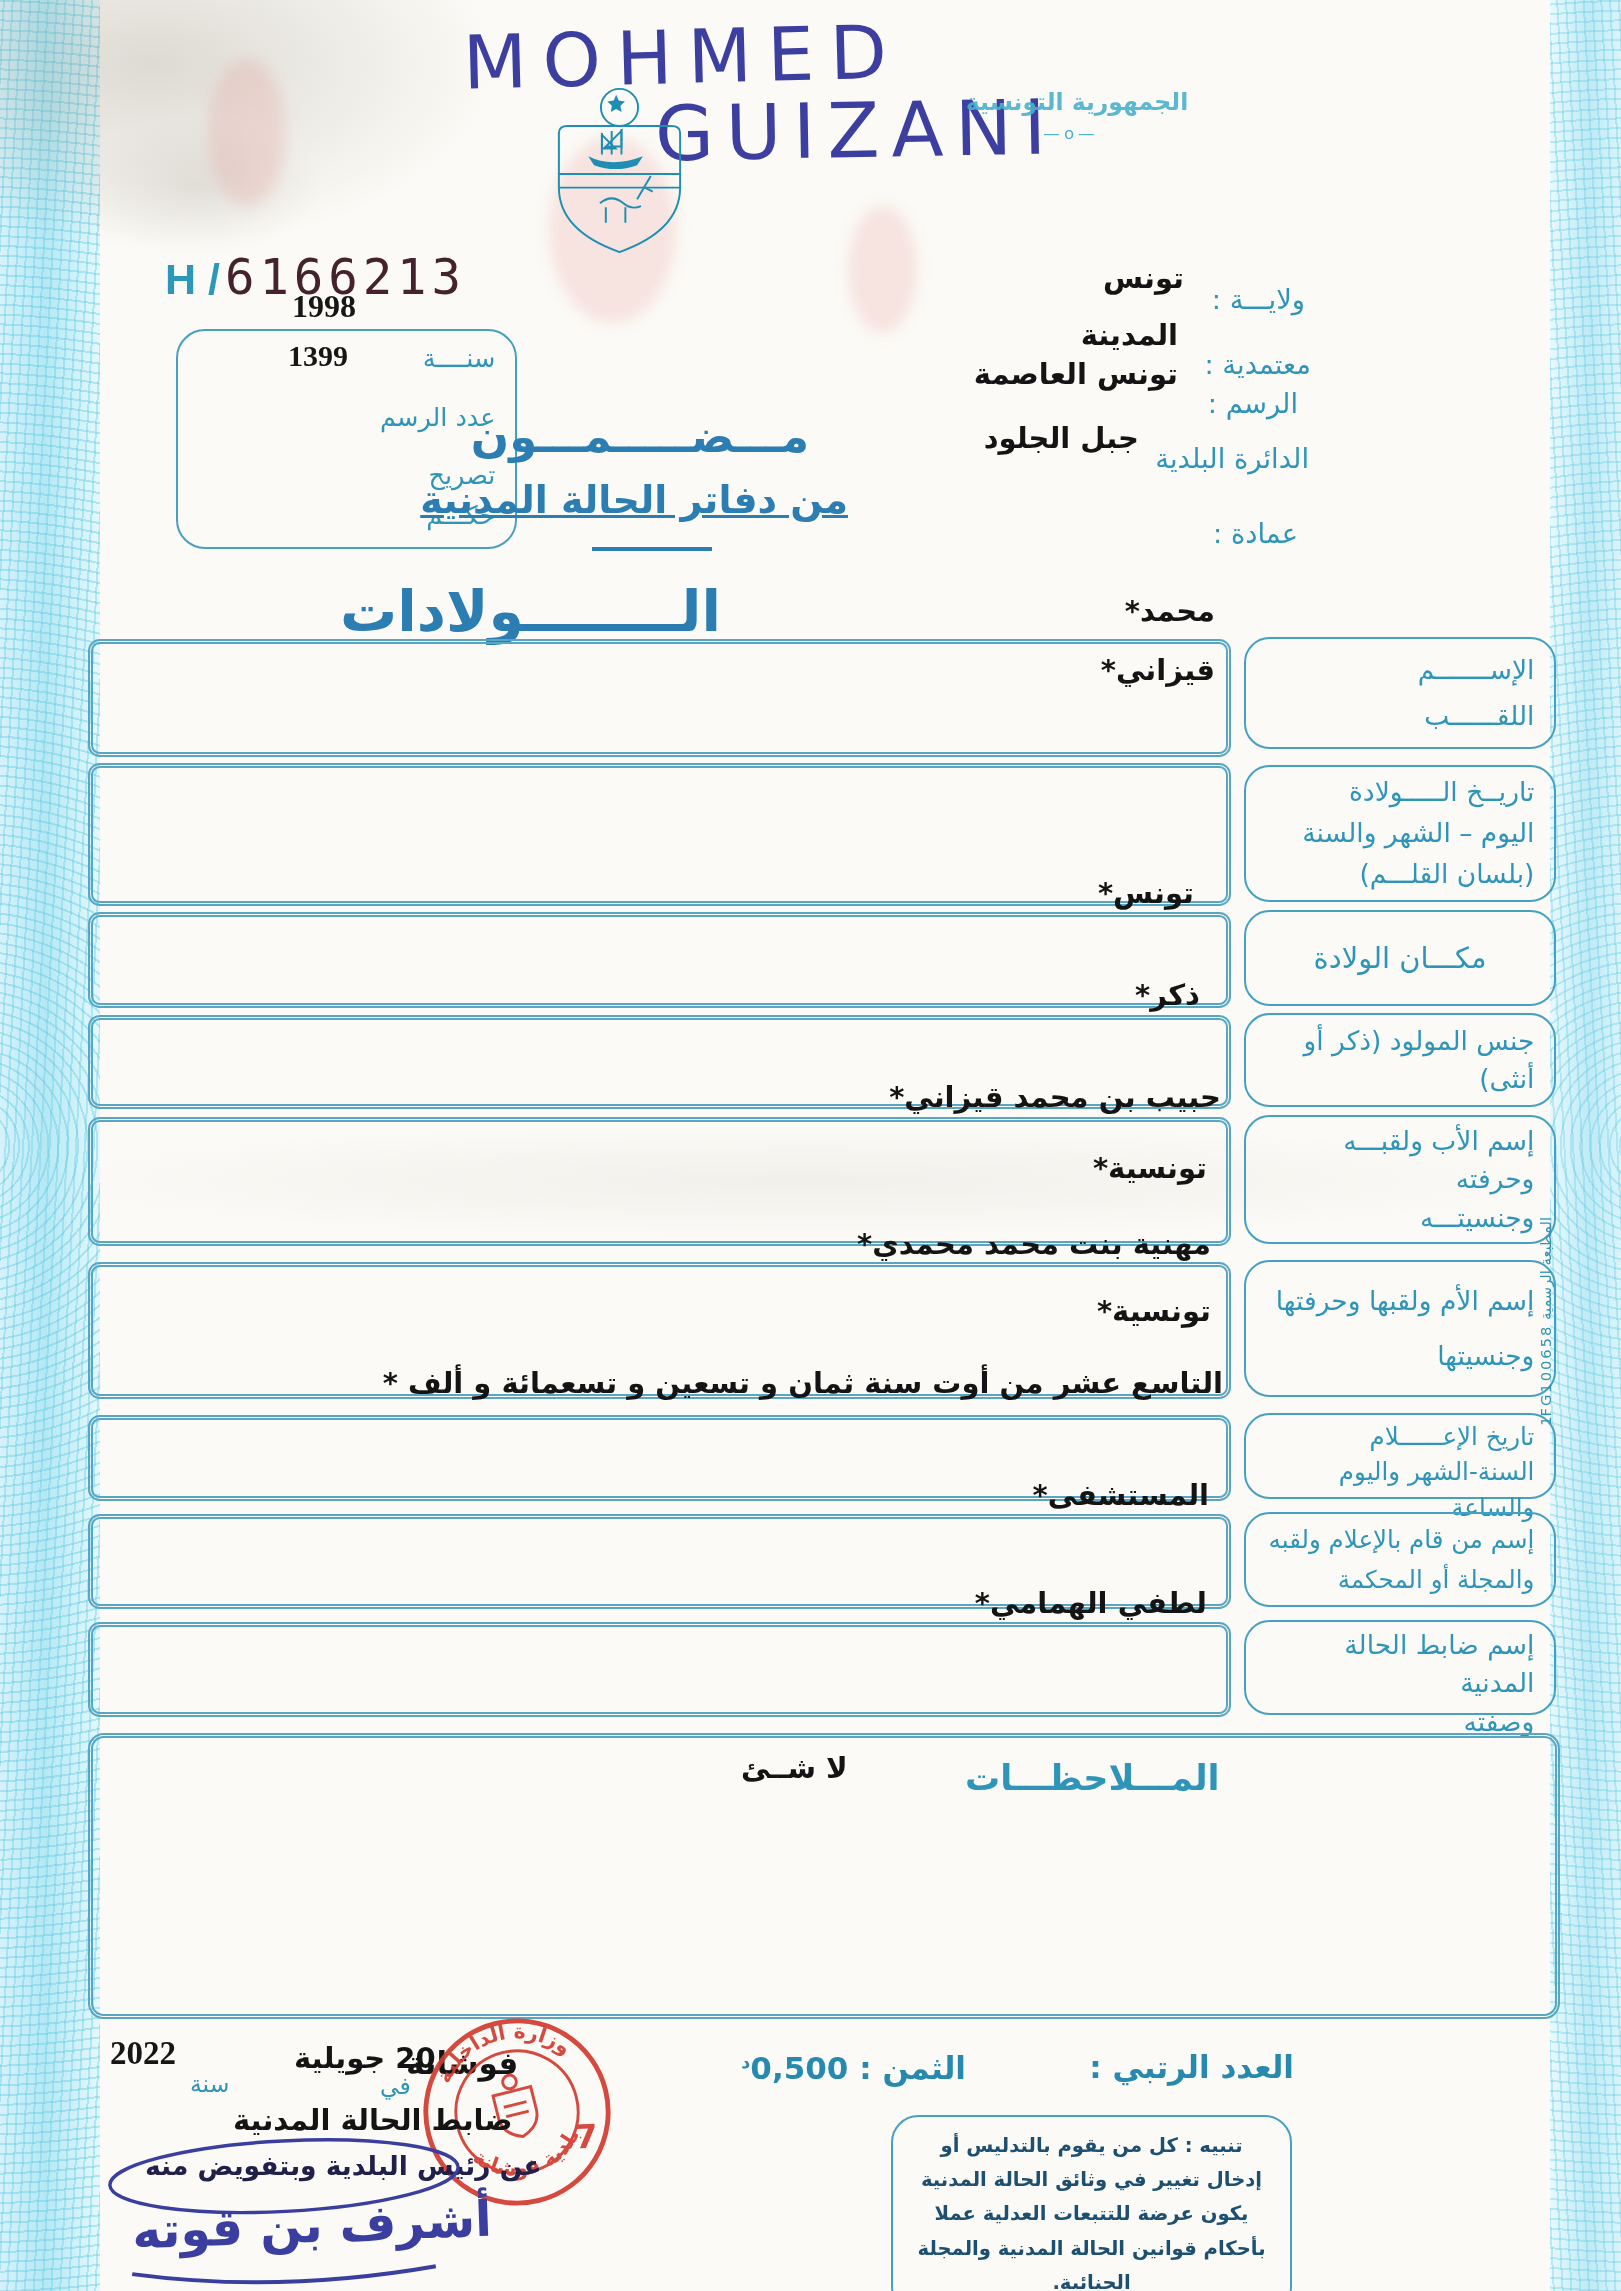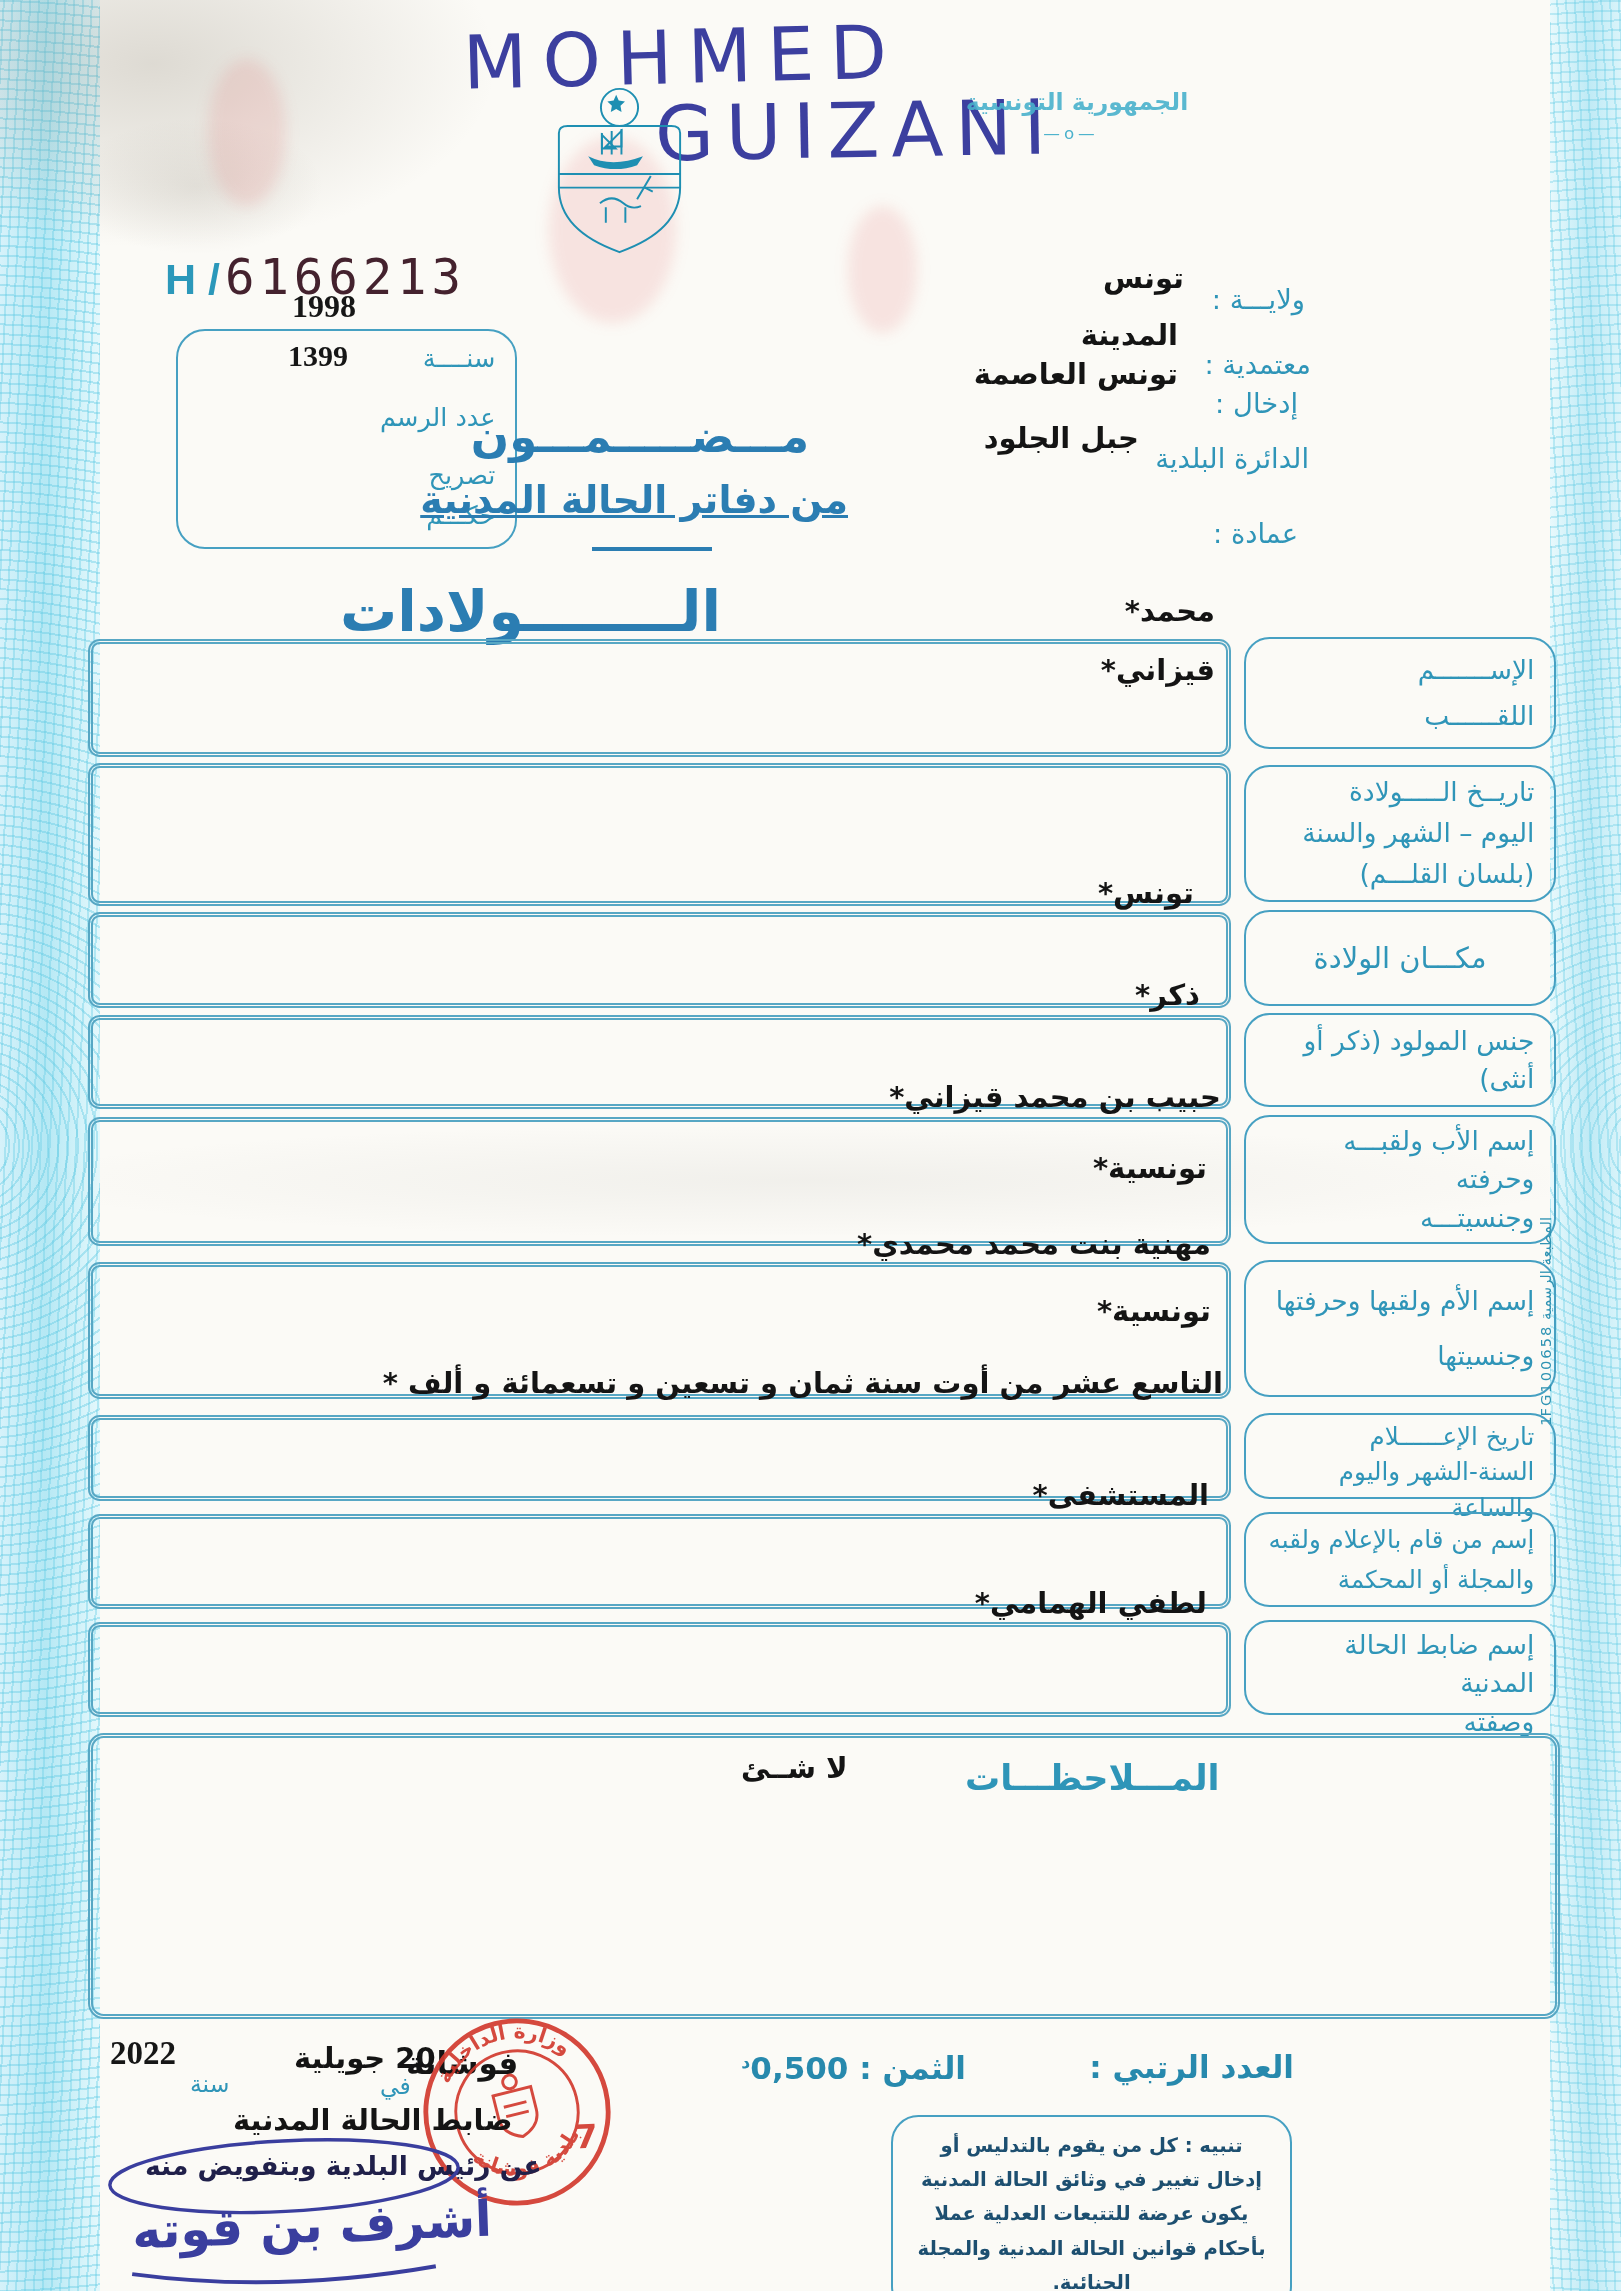--- a/index.html
+++ b/index.html
@@ -179,21 +179,21 @@
   <div class="title t1">مـــضـــــمـــون</div>
   <div class="title t2">من دفاتر الحالة المدنية</div>
   <div class="t2u"></div>
   <div class="title t3">الــــــــولادات</div>
 
   <div class="adm-v a-wil-v">تونس</div>
   <div class="adm-l a-wil-l">ولايـــة :</div>
   <div class="adm-v a-del-v">المدينة</div>
   <div class="adm-l a-del-l">معتمدية :</div>
   <div class="adm-v a-mun-v">تونس العاصمة</div>
-  <div class="adm-l a-mun-l">إدخال :</div>
+  <div class="adm-l a-mun-l">الرسم :</div>
   <div class="adm-v a-dis-v">جبل الجلود</div>
   <div class="adm-l a-dis-l">الدائرة البلدية</div>
   <div class="adm-l a-omd-l">عمادة :</div>
 
   <div class="ibox ib1"></div>
   <div class="ibox ib2"></div>
   <div class="ibox ib3"></div>
   <div class="ibox ib4"></div>
   <div class="ibox ib5"></div>
   <div class="ibox ib6"></div>

